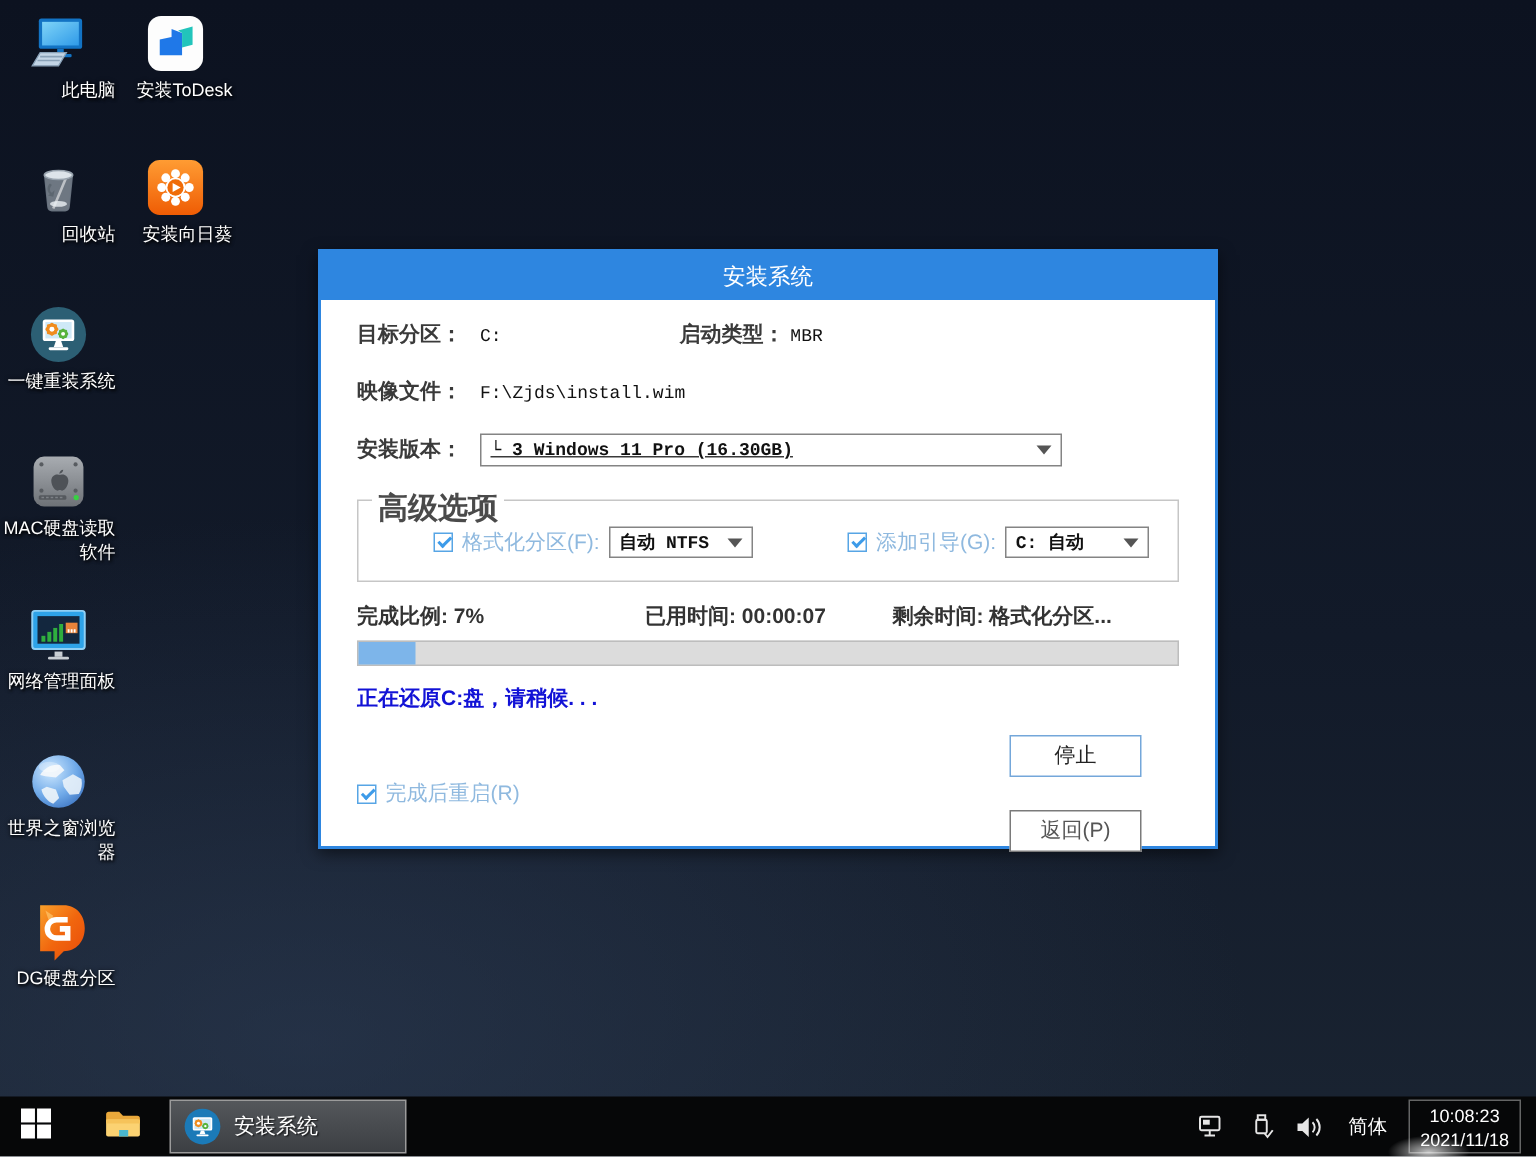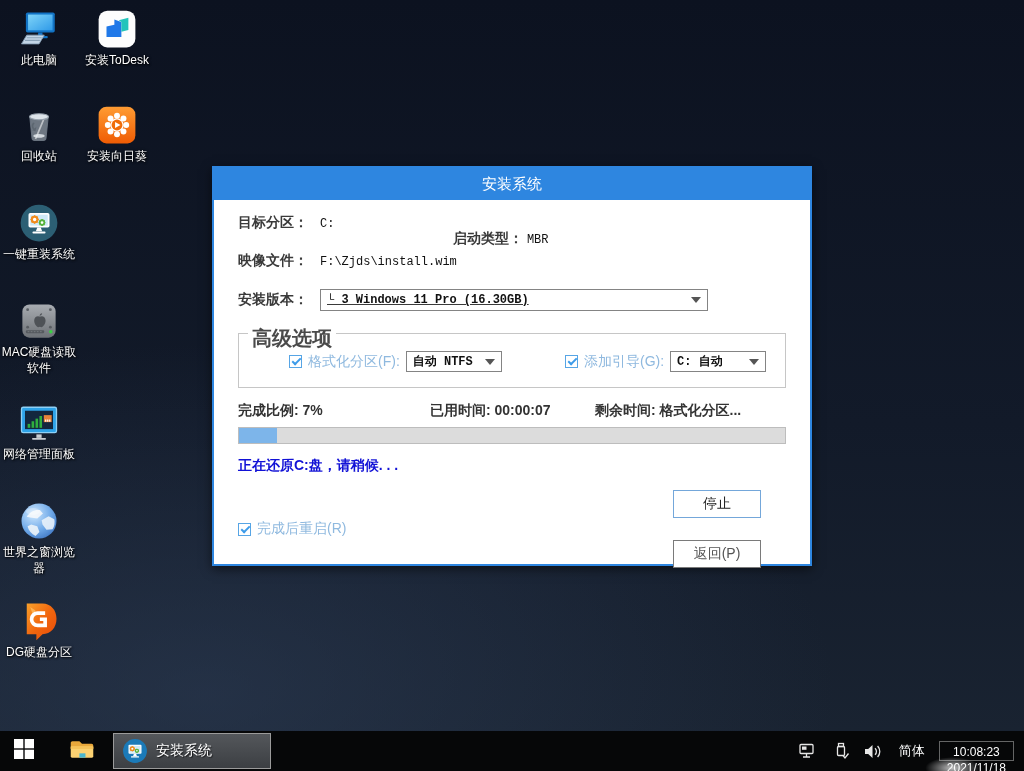--- a/index.html
+++ b/index.html
@@ -6,21 +6,21 @@
   html,body { width:1024px; height:771px; overflow:hidden; }
   body { font-family:"Liberation Sans","DejaVu Sans",sans-serif; }
 
   .screen { position:relative; width:1024px; height:771px;
     background:
       radial-gradient(ellipse 900px 500px at 20% 90%, rgba(46,62,88,.55), rgba(0,0,0,0) 70%),
       linear-gradient(180deg, #0c1220 0%, #121a29 55%, #1a2432 100%);
   }
 
   
-  .dicon { position:absolute; width:76px; text-align:center; cursor:default; }
+  .dicon { position:absolute; width:76px; text-align:right; cursor:default; }
   .dicon .ic { width:42px; height:42px; margin:0 auto; }
   .dicon .lbl { display:block; margin-top:3px; font-size:12px; line-height:1.3; color:#fff;
     text-shadow:1px 1px 2px rgba(0,0,0,.9), 0 0 3px rgba(0,0,0,.8); }
   .di0{left:1px;top:8px;} .di1{left:79px;top:8px;}
   .di2{left:1px;top:104px;} .di3{left:79px;top:104px;}
   .di4{left:1px;top:202px;} .di5{left:1px;top:300px;}
   .di6{left:1px;top:402px;} .di7{left:1px;top:500px;}
   .di8{left:1px;top:600px;}
 
   
@@ -28,21 +28,21 @@
     background:#fff; border:2px solid #2e86e0; box-shadow:0 3px 10px rgba(0,0,0,.55); }
   .titlebar { height:32px; background:#2e86e0; color:#fff; font-size:15px;
     display:flex; align-items:center; justify-content:center; }
   .dbody { padding:0 24px; }
 
   .row { position:relative; font-size:14px; color:#3a3a3a; }
   .r1 { margin-top:14px; } .r2 { margin-top:20px; } .r3 { margin-top:19px; display:flex; align-items:center; }
   .flabel { font-weight:bold; color:#3a3a3a; display:inline-block; }
   .w82 { width:82px; }
   .mono { font-family:"Liberation Mono","DejaVu Sans Mono",monospace; font-size:12px; color:#111; }
-  .bootgrp { position:absolute; left:215px; top:16px; }
+  .bootgrp { position:absolute; left:215px; top:0; }
 
   .combo { background:#fff; border:1px solid #848484; display:flex; align-items:center;
     justify-content:space-between; padding:0 6px; }
   .combo-big { width:388px; height:22px;text-decoration:underline; }
   .combo-sm { width:96px; height:21px; margin-left:6px; }
   .combo .mono { font-weight:bold; }
   .arrow { width:0; height:0; border-left:5px solid transparent; border-right:5px solid transparent;
     border-top:6px solid #555; margin-left:6px; }
 
   .group { position:relative; border:1px solid #c6c6c6; margin-top:22px; padding:17px 0 15px 26px; }
@@ -80,21 +80,21 @@
   .folder { width:48px; margin-left:10px; }
   .taskitem { margin-left:7px; margin-top:2px; margin-bottom:2px; width:158px;
     background:linear-gradient(180deg,#54575b,#3c3f43); border:1px solid #9b9b9b;
     display:flex; align-items:center; padding-left:8px; cursor:pointer; }
   .taskitem .ti-ic { width:26px; height:26px; flex:0 0 auto; }
   .taskitem .ti-lbl { color:#fff; font-size:14px; margin-left:8px;
     text-shadow:1px 1px 1px rgba(0,0,0,.7); }
   .tray { margin-left:auto; display:flex; align-items:center; }
   .trayic { width:32px; display:flex; align-items:center; justify-content:center; cursor:pointer; }
   .ime { color:#fff; font-size:13px; padding:0 10px; cursor:pointer; }
-  .clock { border:1px solid rgba(255,255,255,.38); height:20px; margin:2px 10px 2px 4px;
+  .clock { border:1px solid rgba(255,255,255,.38); height:36px; margin:2px 10px 2px 4px;
     padding:2px 7px; color:#fff; font-size:12px; line-height:1.35; text-align:center; cursor:pointer; }
   .glow { position:absolute; left:925px; bottom:-8px; width:55px; height:22px; border-radius:50%;
     background:radial-gradient(ellipse, rgba(255,255,255,.75), rgba(255,255,255,0) 70%);
     pointer-events:none; }
 </style>
 </head>
 <body>
 
 <div class="screen">
 

